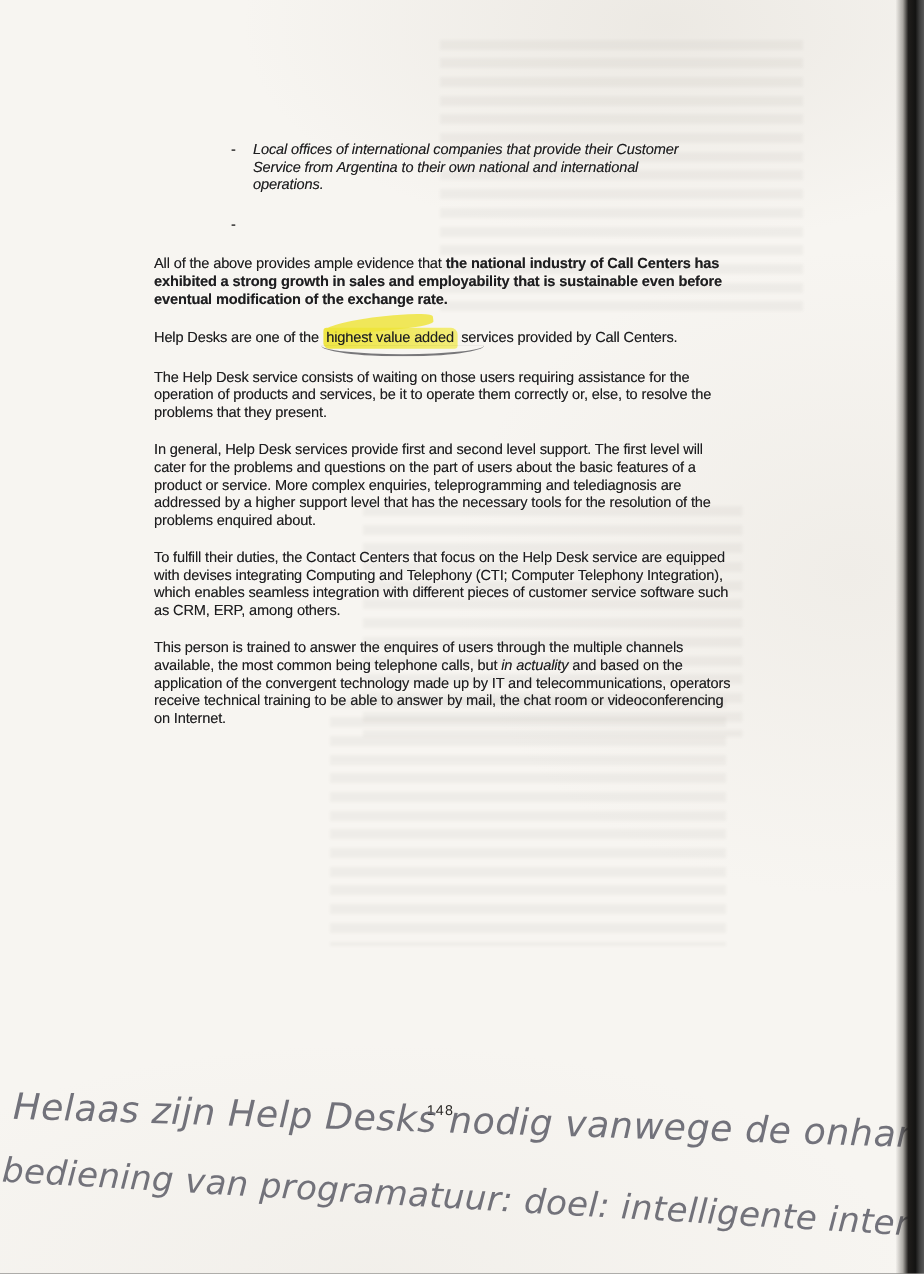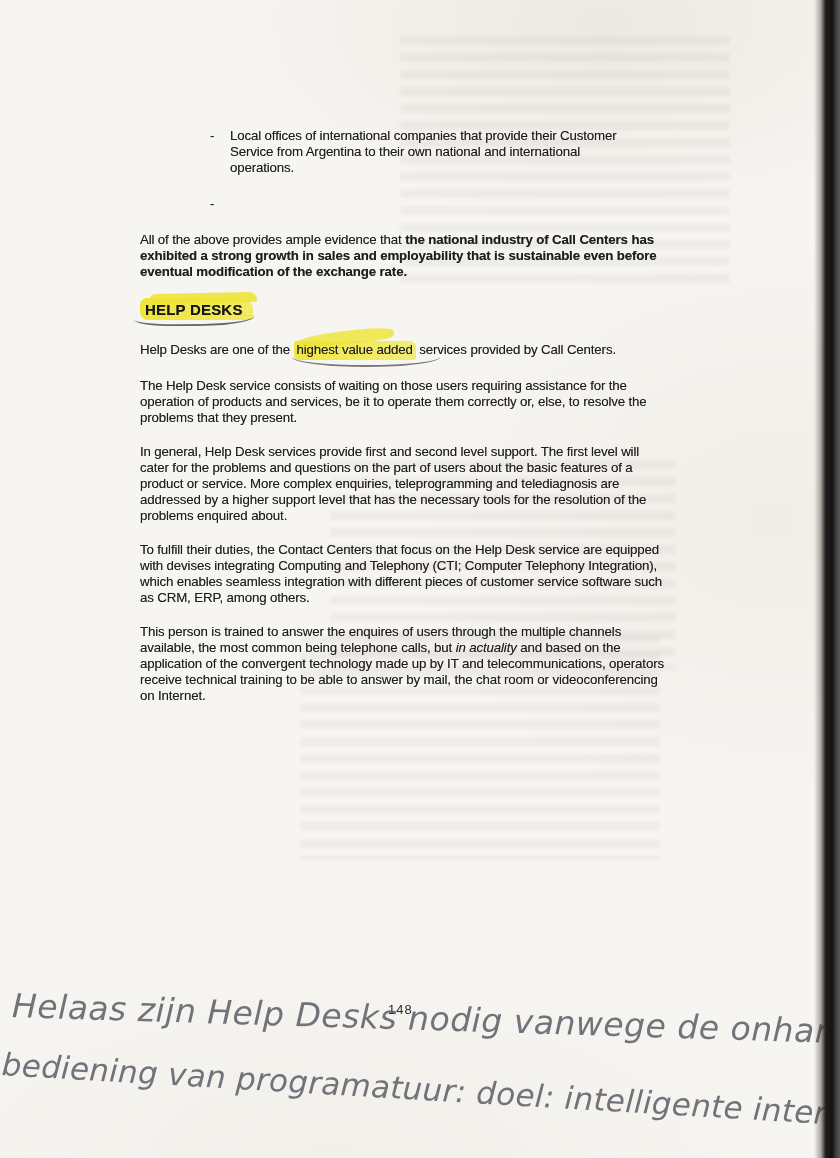--- a/index.html
+++ b/index.html
@@ -22,21 +22,21 @@
   .g3 { left:300px; top:635px; width:360px; height:225px; }
 
   .doc {
     position:absolute; left:140px; top:128px; width:524px;
     font-size:13.3px; line-height:16px; letter-spacing:-0.15px;
     color:#1e1e20; text-shadow:0 0 0.5px rgba(25,25,25,0.5);
   }
   .doc p { margin:12px 0 18px 0; }
   .bullet { display:flex; margin:0 0 20px 0; }
   .bullet .dash { flex:none; width:20px; margin-left:70px; }
-  .bullet .btxt { width:414px; margin:0; }
+  .bullet .btxt { width:414px; margin:0;font-style:italic; }
 
   .heading-wrap { margin:2px 0 21px 0; }
   .hl-head {
     position:relative; display:inline-block;
     font-size:15px; font-weight:bold; letter-spacing:0.2px; color:#151517;
     background:linear-gradient(93deg, rgba(238,227,48,0.95), rgba(241,233,70,0.82));
     padding:4px 10px 2px 5px; border-radius:7px 12px 3px 8px;
   }
   .hl-head::before {
     content:""; position:absolute; top:-5px; left:10px; right:-4px; height:10px;
@@ -102,21 +102,20 @@
         <span class="dash">-</span>
         <p class="btxt">Local offices of international companies that provide their Customer Service from Argentina to their own national and international operations.</p>
       </div>
 
     <div class="bullet">
         <span class="dash">-</span>
       </div>
 
     <p><span>All of the above provides ample evidence that </span><strong>the national industry of Call Centers has exhibited a strong growth in sales and employability that is sustainable even before eventual modification of the exchange rate.</strong></p>
 
-    <div class="heading-wrap"><span class="hl-head"><span>HELP DESKS</span><i class="pencil-underline"></i></span></div>
 
     <p class="bold-para"><span>Help Desks are one of the </span><span class="hl2"><span>highest value added</span></span><span> services provided by Call Centers.</span></p>
 
     <p>The Help Desk service consists of waiting on those users requiring assistance for the operation of products and services, be it to operate them correctly or, else, to resolve the problems that they present.</p>
 
     <p>In general, Help Desk services provide first and second level support.  The first level will cater for the problems and questions on the part of users about the basic features of a product or service.  More complex enquiries, teleprogramming and telediagnosis are addressed by a higher support level that has the necessary tools for the resolution of the problems enquired about.</p>
 
     <p>To fulfill their duties, the Contact Centers that focus on the Help Desk service are equipped with devises integrating Computing and Telephony (CTI; Computer Telephony Integration), which enables seamless integration with different pieces of customer service software such as CRM, ERP, among others.</p>
 
 

